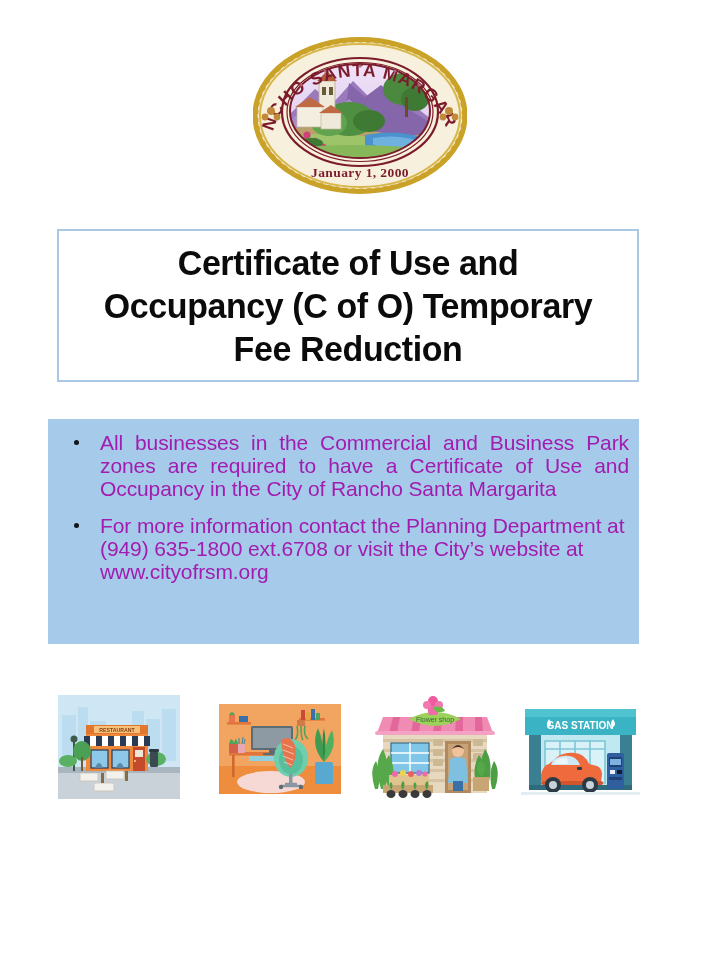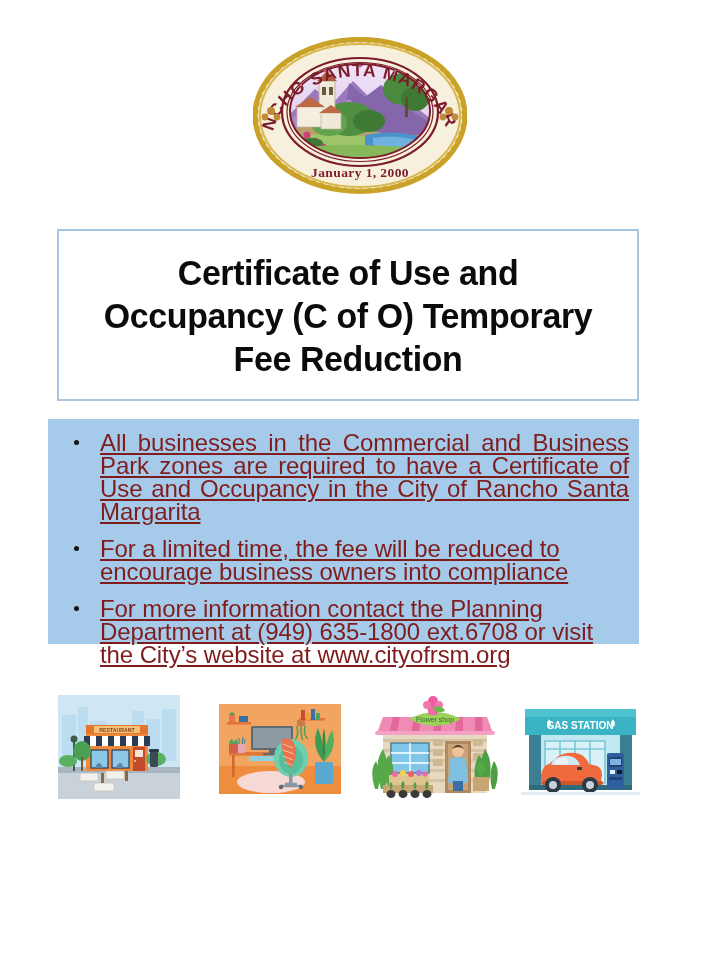--- a/index.html
+++ b/index.html
@@ -29,21 +29,21 @@
     height: 157px;
   }
   .seal-wrap svg { display: block; width: 100%; height: 100%; }
 
   
   .title-box {
     position: absolute;
     left: 57px;
     top: 229px;
     width: 582px;
-    height: 172px;
+    height: 153px;
     box-sizing: border-box;
     border: 2px solid #a9c6e2;
     background: #ffffff;
     display: flex;
     align-items: center;
     justify-content: center;
   }
   .title-text {
     font-family: "Liberation Sans", sans-serif;
     font-weight: bold;
@@ -71,25 +71,24 @@
   }
   .bullet-list {
     list-style: none;
     margin: 0;
     padding: 0;
   }
   .bullet-item {
     position: relative;
     padding-left: 44px;
     margin-bottom: 14px;
-    font-size: 24px;
+    font-size: 21px;
     line-height: 23px;
-    color: #7f1d1d;
+    color: #a21caf;
     letter-spacing: -0.1px;
-    text-decoration: underline;
   }
   .bullet-item:last-child { margin-bottom: 8px; }
   .bullet-item.justify { text-align: justify; }
   .bullet-item.justify > .btxt { display: inline; }
   .bullet-dot {
     position: absolute;
     left: 18px;
     top: 9px;
     width: 5px;
     height: 5px;
@@ -221,24 +220,20 @@
   </div>
 
   <div class="info-panel">
     <ul class="bullet-list">
       <li class="bullet-item justify">
         <span class="bullet-dot"></span>
         <span class="btxt">All businesses in the Commercial and Business Park zones are required to have a Certificate of Use and Occupancy in the City of Rancho Santa Margarita</span>
       </li>
       <li class="bullet-item">
         <span class="bullet-dot"></span>
-        <span class="btxt">For a limited time, the fee will be reduced to encourage business owners into compliance</span>
-      </li>
-      <li class="bullet-item">
-        <span class="bullet-dot"></span>
         <span class="btxt">For more information contact the Planning Department at (949) 635-1800 ext.6708 or  visit the City’s website at www.cityofrsm.org</span>
       </li>
     </ul>
   </div>
 
   <div class="img-strip">
 
     <div class="thumb" id="thumb-restaurant">
       <svg viewBox="0 0 122 104" xmlns="http://www.w3.org/2000/svg">
         <rect width="122" height="104" fill="#cfe6f5"></rect>

